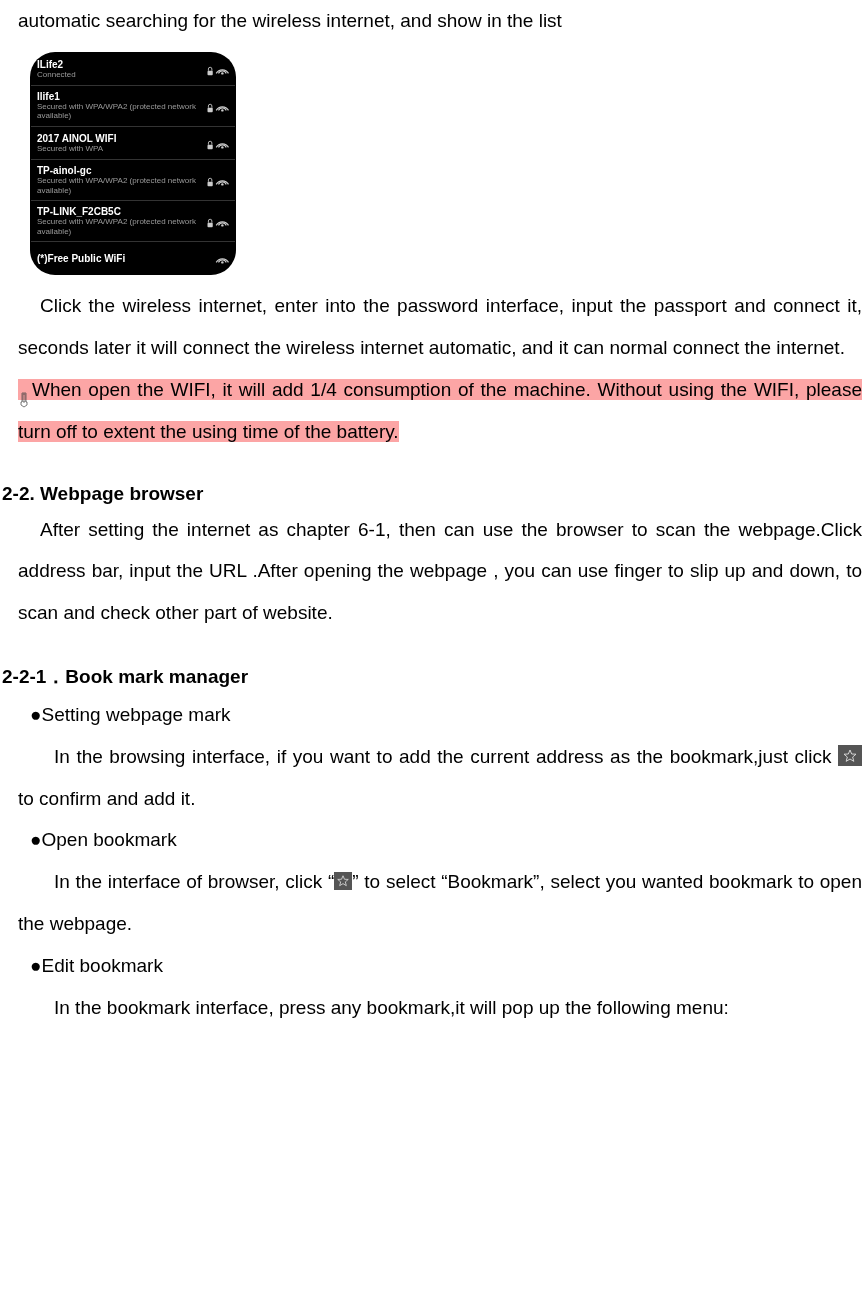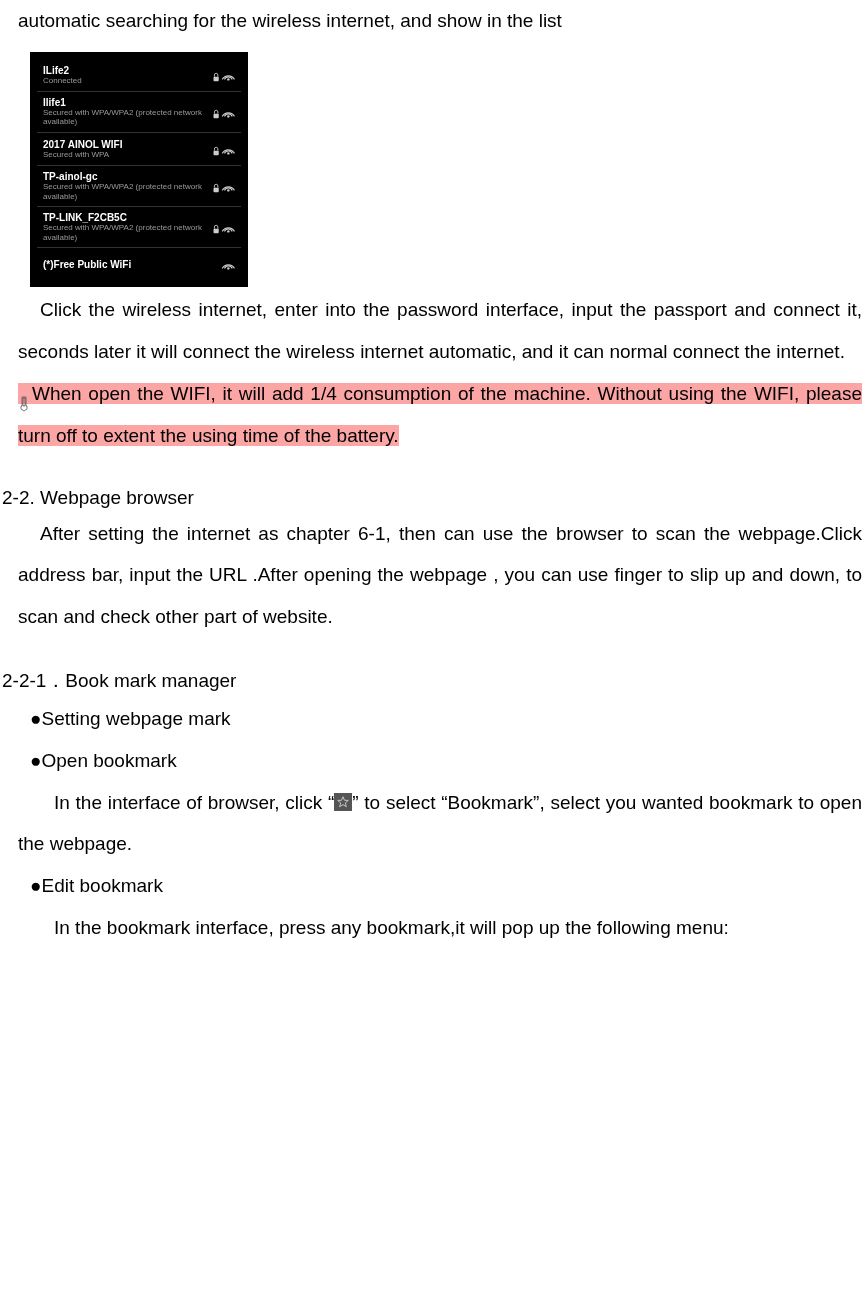--- a/index.html
+++ b/index.html
@@ -21,33 +21,34 @@
     margin-left: 16px;
   }
   .indent {
     text-indent: 22px;
   }
   .indent2 {
     text-indent: 36px;
   }
   .heading {
     font-size: 19px;
-    font-weight: normal;
+    font-weight: bold;
     margin-top: 30px;
     margin-bottom: 4px;
   }
   .hl {
     background: #fca5a5;
   }
   
   .wifi-shot {
     width: 204px;
-    margin: 10px 0 2px 28px;
+    margin: 10px 0 10px 28px;
     background: #000;
-    padding: 7px;
+    padding: 1px;
+    border-radius: 25px;
   }
   .wifi-row {
     border-bottom: 1px solid #333;
     padding: 5px 6px 5px 6px;
     display: flex;
     align-items: center;
     justify-content: space-between;
     color: #fff;
     min-height: 22px;
   }
@@ -204,20 +205,27 @@
             <path d="M4 1 L4 10 L3 10 L3 13 L6 15 L9 13 L9 10 L8 10 L8 1 Z M5 2 L7 2 L7 10 L5 10 Z" fill="none" stroke="#444" stroke-width="0.7"></path>
           </svg></span><span>When open the WIFI, it will add 1/4 consumption of the machine. Without using the WIFI, please turn off to extent the using time of the battery.</span></span>
   </div>
 
   <div class="heading">2-2. Webpage browser</div>
   <div class="para indent">After setting the internet as chapter 6-1, then can use the browser to scan the webpage.Click address bar, input the URL .After opening the webpage , you can use finger to slip up and down, to scan and check other part of website.</div>
 
   <div class="heading">2-2-1．Book mark manager</div>
 
   <div class="bullet">●Setting webpage mark</div>
+  <div class="para indent2" style="padding-left:0;">
+    <span>In the browsing interface, if you want to add the current address as the bookmark,just click </span><span class="inline-icon star-box">
+        <svg viewBox="0 0 24 24" width="16" height="16">
+          <path d="M12 3 L14.5 9 L21 9.3 L16 13.5 L17.7 20 L12 16.5 L6.3 20 L8 13.5 L3 9.3 L9.5 9 Z" fill="none" stroke="#ddd" stroke-width="1.4"></path>
+        </svg>
+      </span><span> to confirm and add it.</span>
+  </div>
 
   <div class="bullet">●Open bookmark</div>
   <div class="para indent2">
     <span>In the interface of browser, click “</span><span class="inline-icon star-box" style="width:18px;height:18px;">
         <svg viewBox="0 0 24 24" width="14" height="14">
           <path d="M12 3 L14.5 9 L21 9.3 L16 13.5 L17.7 20 L12 16.5 L6.3 20 L8 13.5 L3 9.3 L9.5 9 Z" fill="none" stroke="#ddd" stroke-width="1.4"></path>
         </svg>
       </span><span>” to select “Bookmark”, select you wanted bookmark to open the webpage.</span>
   </div>
 

